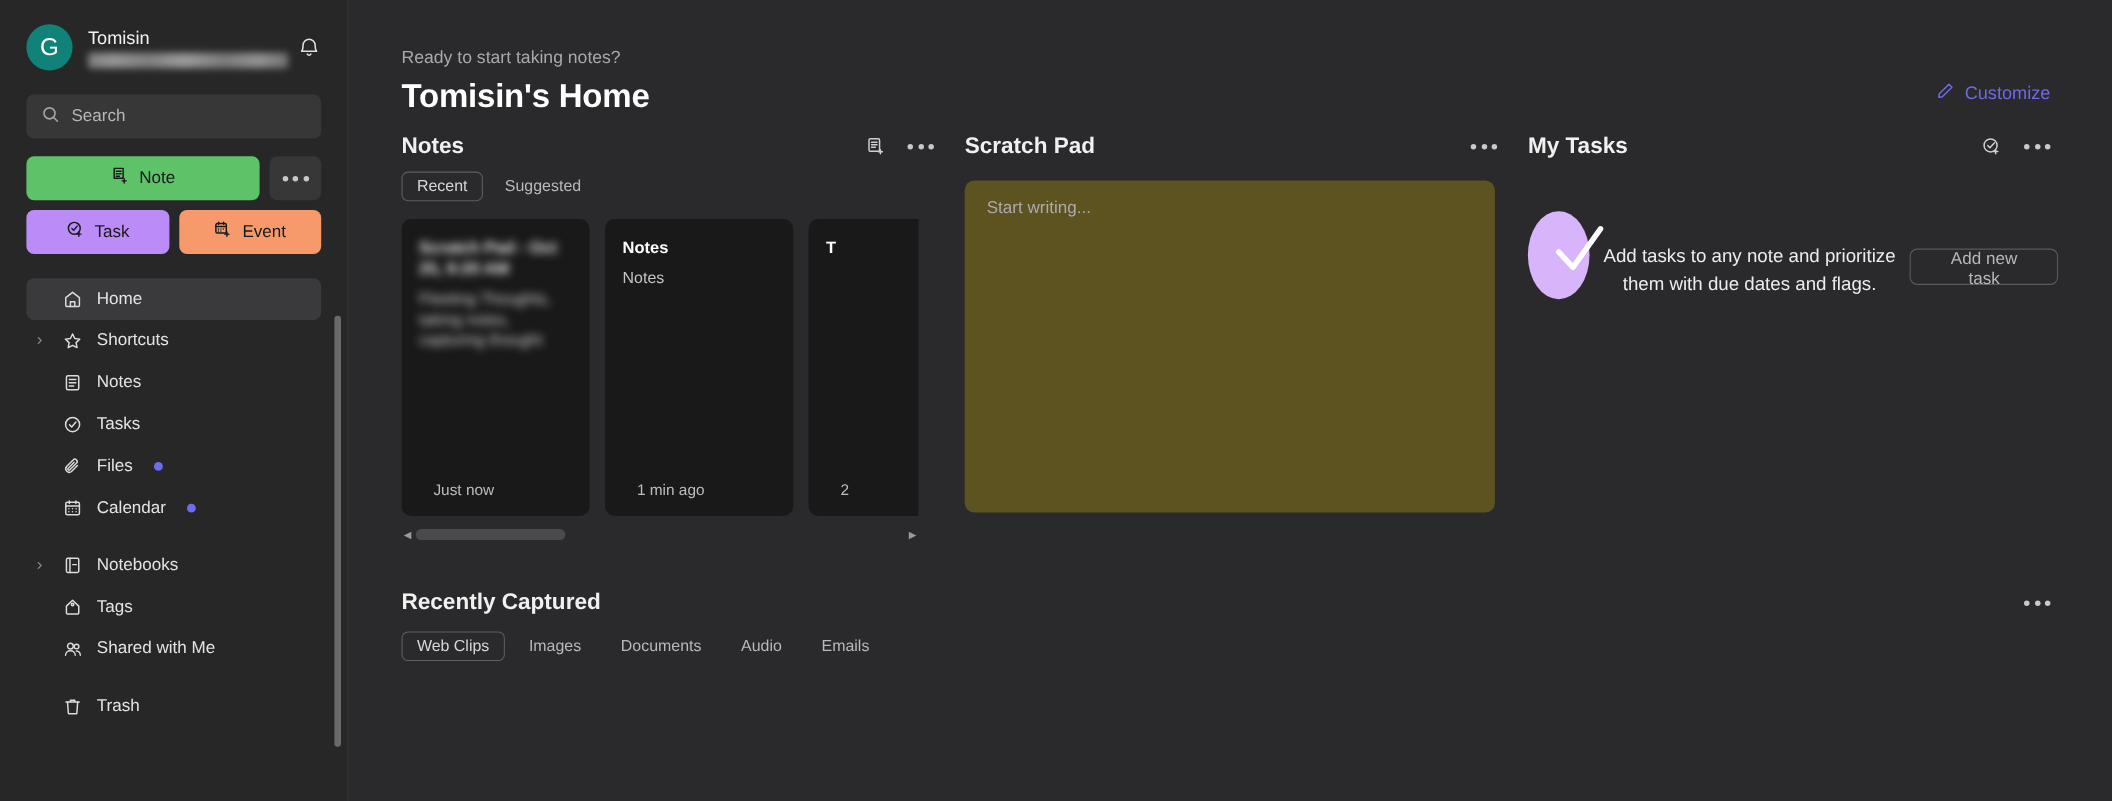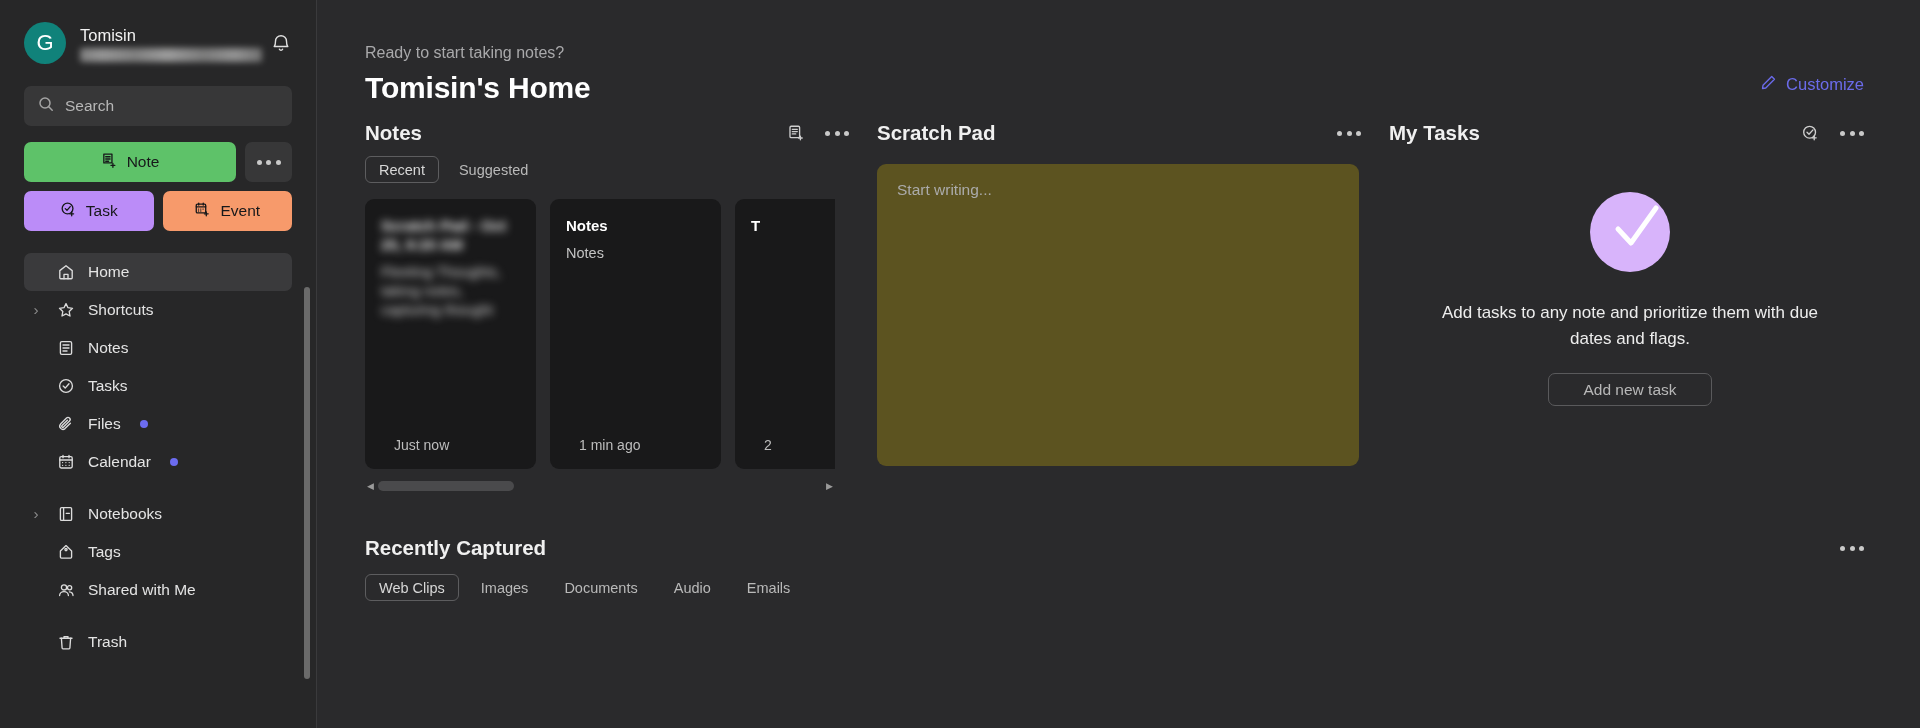--- a/index.html
+++ b/index.html
@@ -173,21 +173,21 @@
   .hs-thumb { position: absolute; left: 2px; top: 0; width: 136px; height: 10px; background: #4a4a4c; border-radius: 5px; cursor: pointer; }
 
   .pad {
     margin-top: 16px; width: 482px; height: 302px;
     background: #5c5320; border-radius: 9px;
     padding: 17px 20px; color: #ababab; font-size: 15.5px;
     cursor: text;
   }
 
   .tasks-empty {
-    margin-top: 44px; display: flex; flex-direction: column; align-items: center;
+    margin-top: 44px; display: flex; flex-direction: row; align-items: center;
     width: 482px;
   }
   .check-circle {
     width: 80px; height: 80px; border-radius: 50%;
     background: #d8b4fb; position: relative;
   }
   .tasks-msg {
     margin-top: 28px; text-align: center;
     font-size: 17px; color: #ededed; line-height: 26px; width: 420px;
   }

